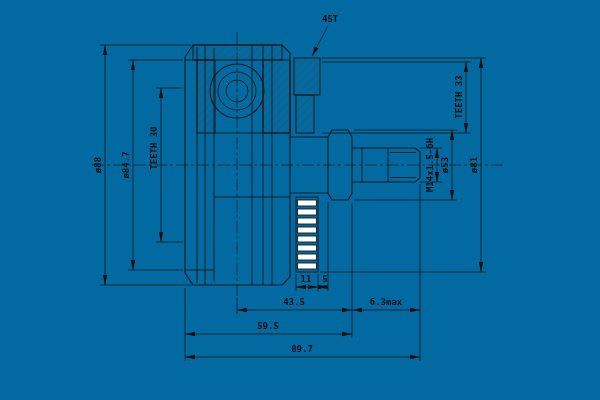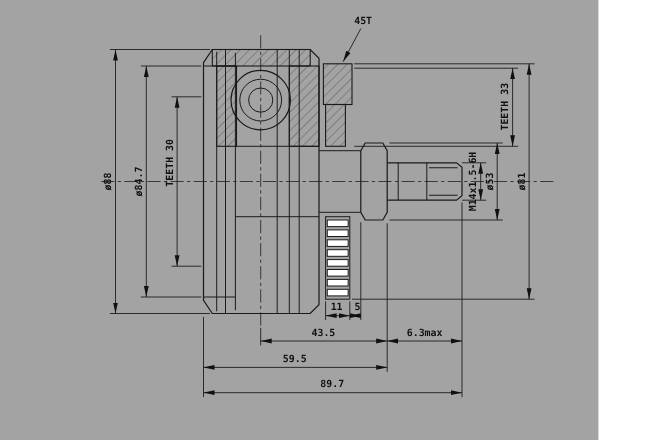--- a/index.html
+++ b/index.html
@@ -1,16 +1,16 @@
 <!DOCTYPE html>
 <html><head>
 <meta charset="utf-8">
 <style>
   html,body{margin:0;padding:0;background:#ffffff}
-  .canvas{width:544px;height:400px;background:#a3a3a3;position:relative;overflow:hidden}
+  .canvas{width:600px;height:400px;background:#0369a1;position:relative;overflow:hidden}
   svg{display:block}
   .outline{fill:none;stroke:#1a1a1a;stroke-width:1.1;stroke-linejoin:miter}
   .thin{fill:none;stroke:#1a1a1a;stroke-width:0.9}
   .cl{stroke:#1a1a1a;stroke-width:0.7;stroke-dasharray:12 3 3 3;fill:none}
   .dim line, .dim path{stroke:#1a1a1a;stroke-width:0.8;fill:none}
   .hatched{fill:url(#hatch);stroke:#1a1a1a;stroke-width:1}
   .tooth{fill:#ffffff;stroke:#1a1a1a;stroke-width:0.9}
   text{font-family:"DejaVu Sans Mono","Liberation Mono",monospace;font-size:9px;font-weight:700;fill:#111111}
 </style>
 </head>

